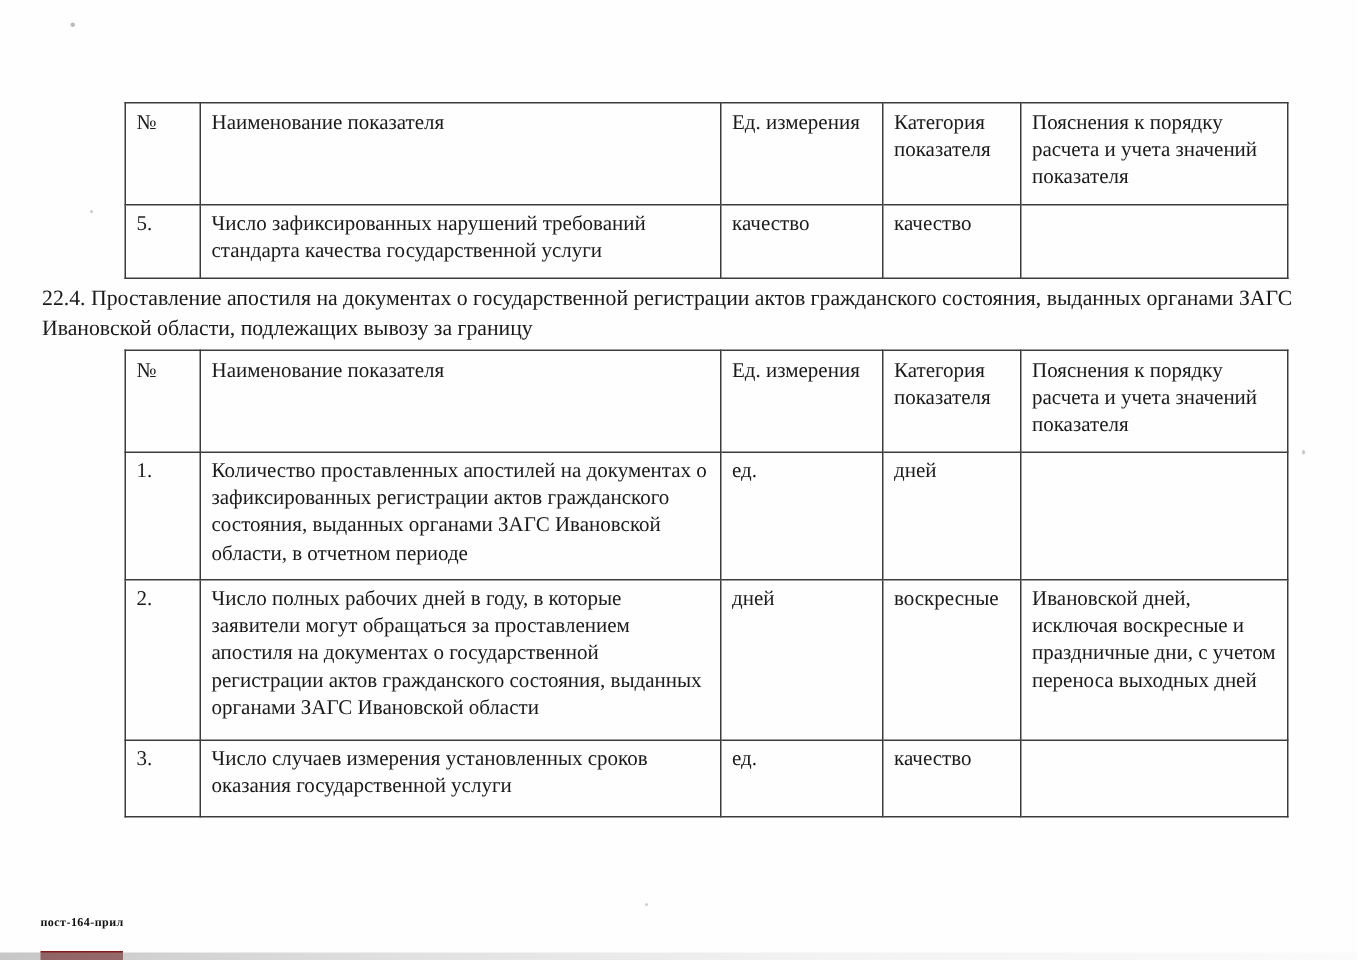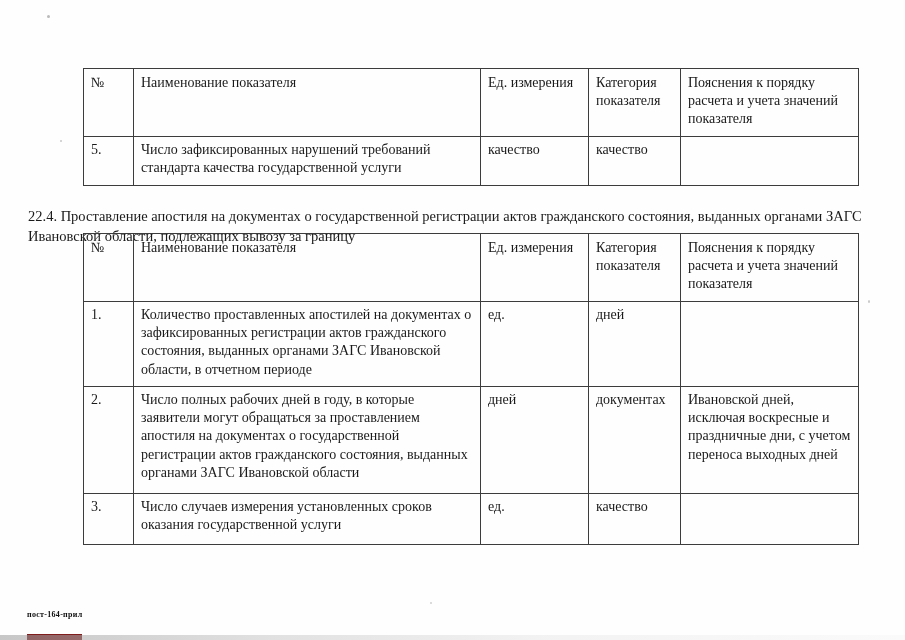--- a/index.html
+++ b/index.html
@@ -51,21 +51,20 @@
   #table-2 .row-1 td { height: 74px; }
   #table-2 .row-2 td { height: 96px; }
   #table-2 .row-3 td { height: 40px; }
   .section-heading {
     position: absolute;
     left: 28px;
     top: 190px;
     width: 862px;
     font-size: 14.5px;
     line-height: 1.35;
-    margin-top: 17px;
   }
   .footer-note {
     position: absolute;
     left: 27px;
     top: 610px;
     font-size: 8px;
     font-weight: bold;
     letter-spacing: 0.3px;
     color: #111;
     border-bottom: 8px solid #7f1d1d;
@@ -147,21 +146,21 @@
         <td>1.</td>
         <td>Количество проставленных апостилей на документах о зафиксированных регистрации актов гражданского состояния, выданных органами ЗАГС Ивановской области, в отчетном периоде</td>
         <td>ед.</td>
         <td>дней</td>
         <td></td>
       </tr>
       <tr class="row-2">
         <td>2.</td>
         <td>Число полных рабочих дней в году, в которые заявители могут обращаться за проставлением апостиля на документах о государственной регистрации актов гражданского состояния, выданных органами ЗАГС Ивановской области</td>
         <td>дней</td>
-        <td>документах</td>
+        <td>воскресные</td>
         <td>Ивановской дней, исключая воскресные и праздничные дни, с учетом переноса выходных дней</td>
       </tr>
       <tr class="row-3">
         <td>3.</td>
         <td>Число случаев измерения установленных сроков оказания государственной услуги</td>
         <td>ед.</td>
         <td>качество</td>
         <td></td>
       </tr>
     </tbody>

